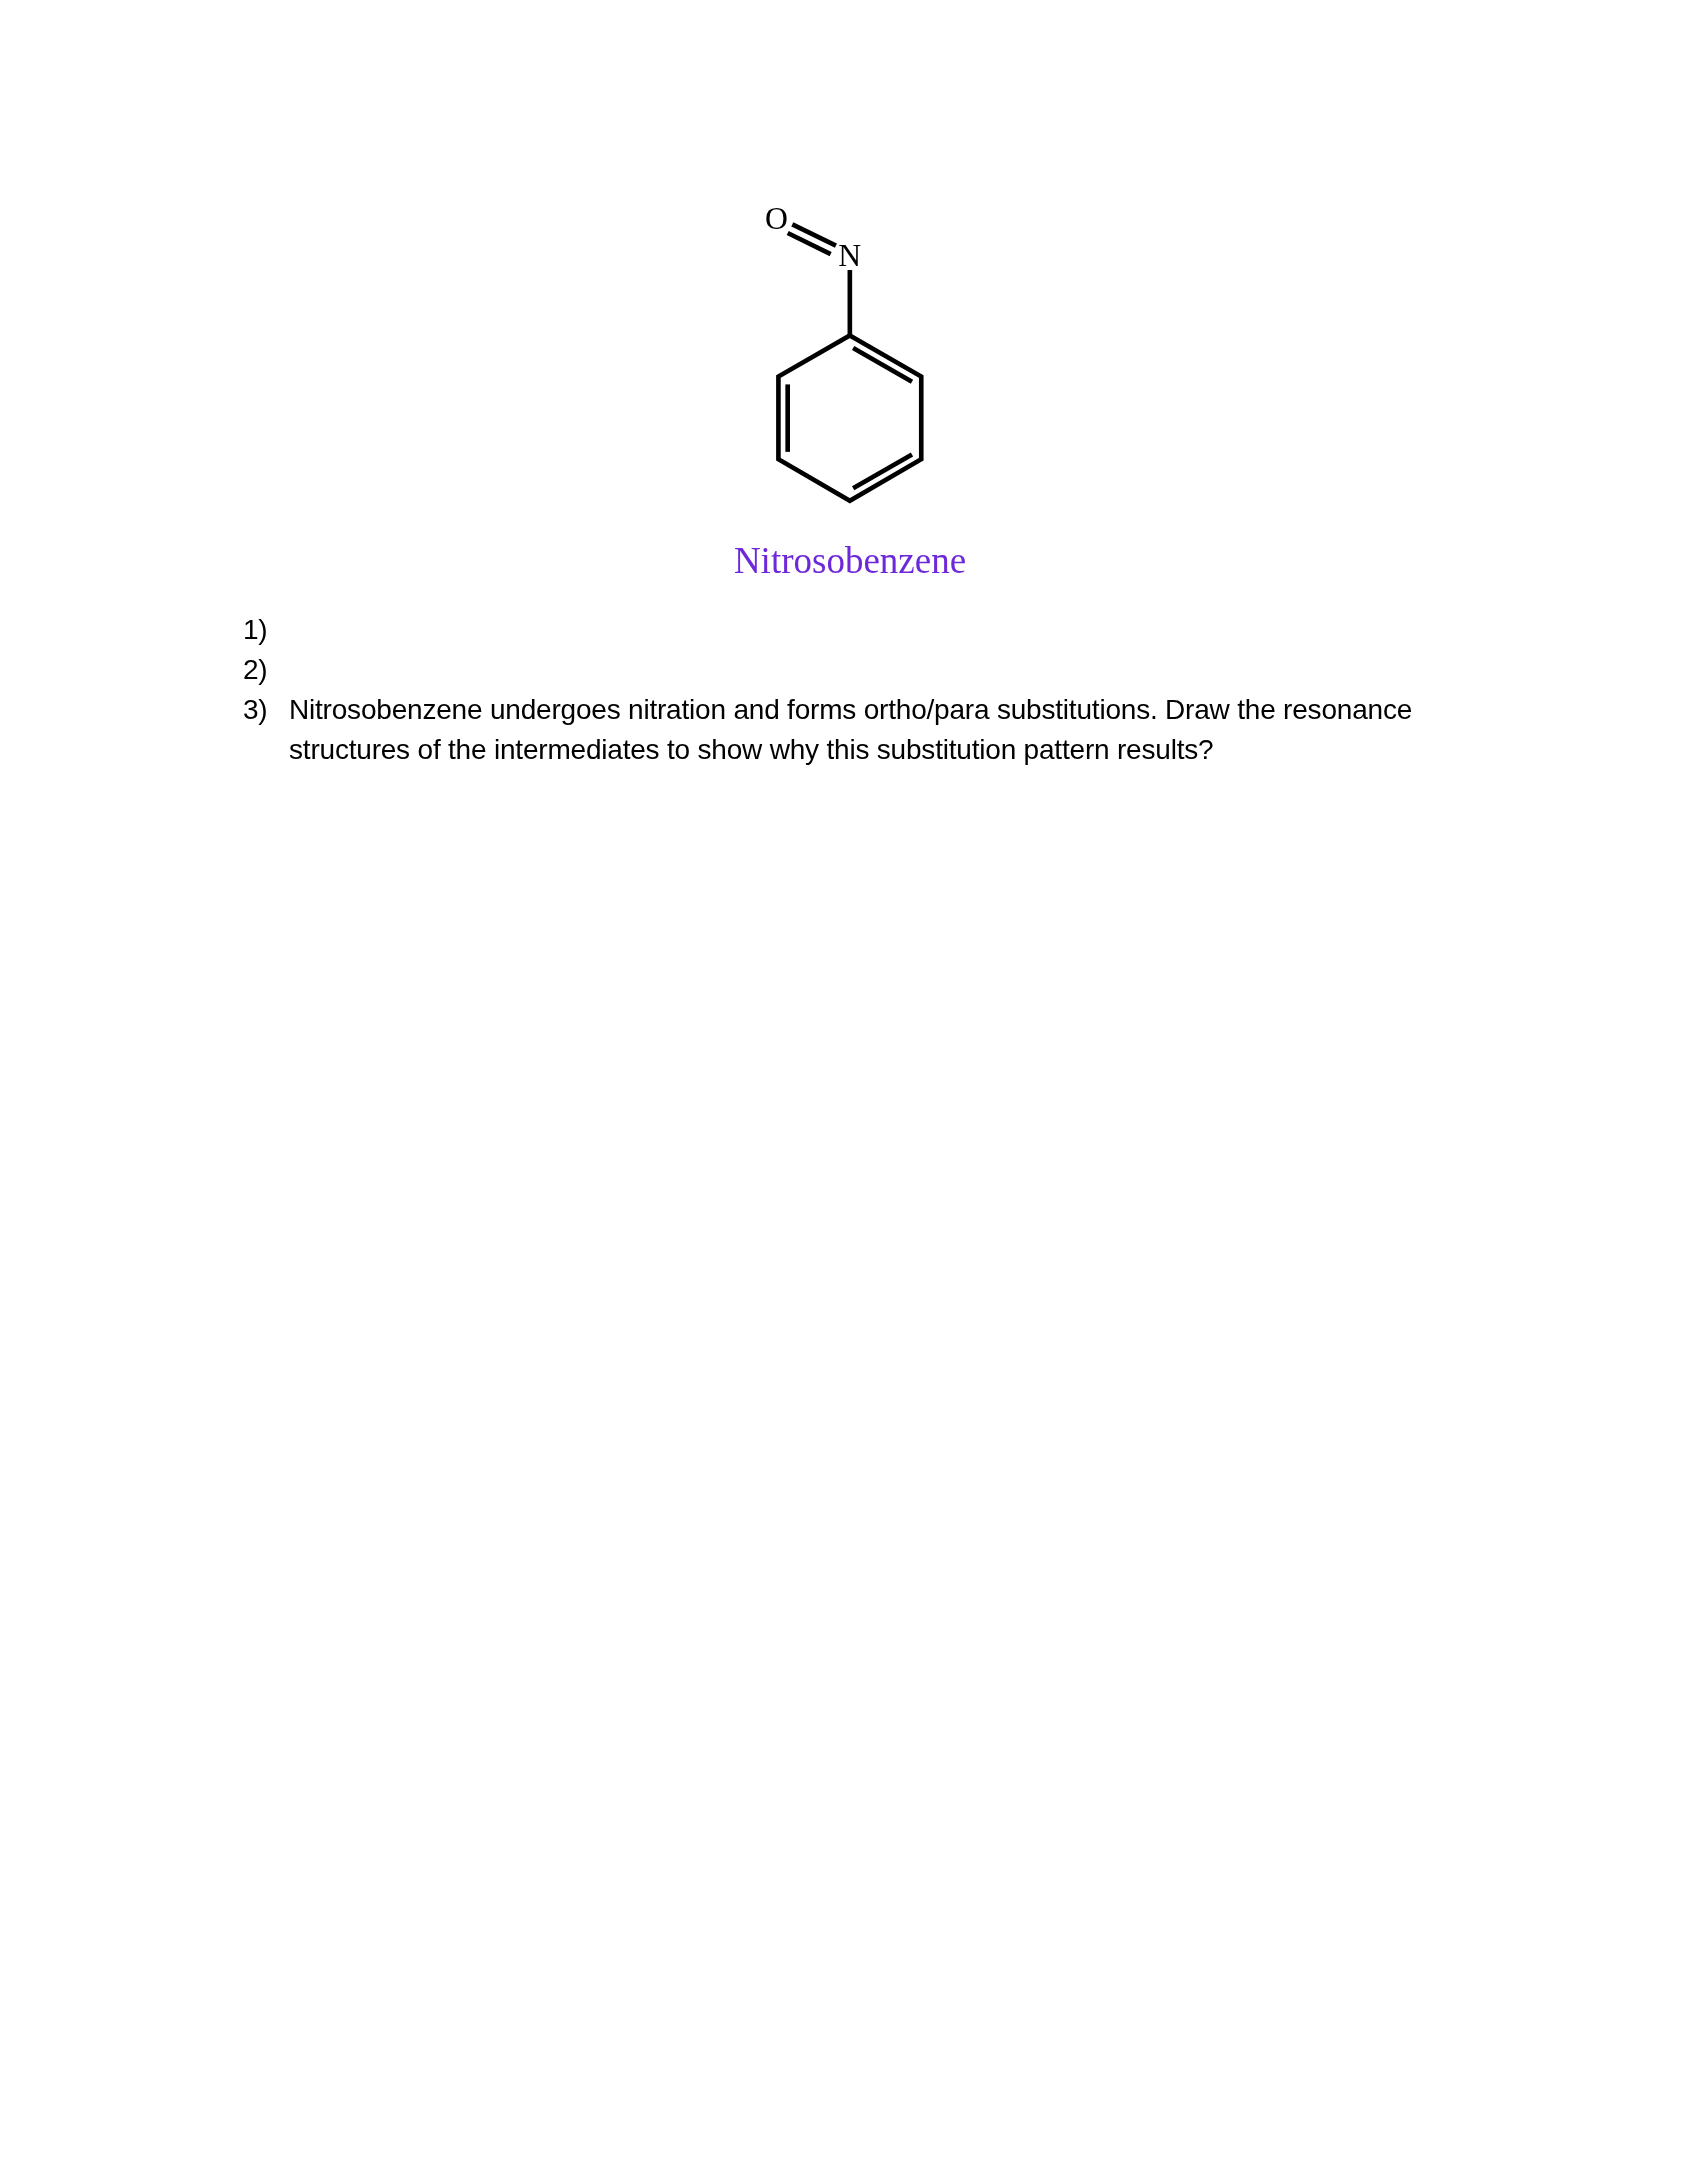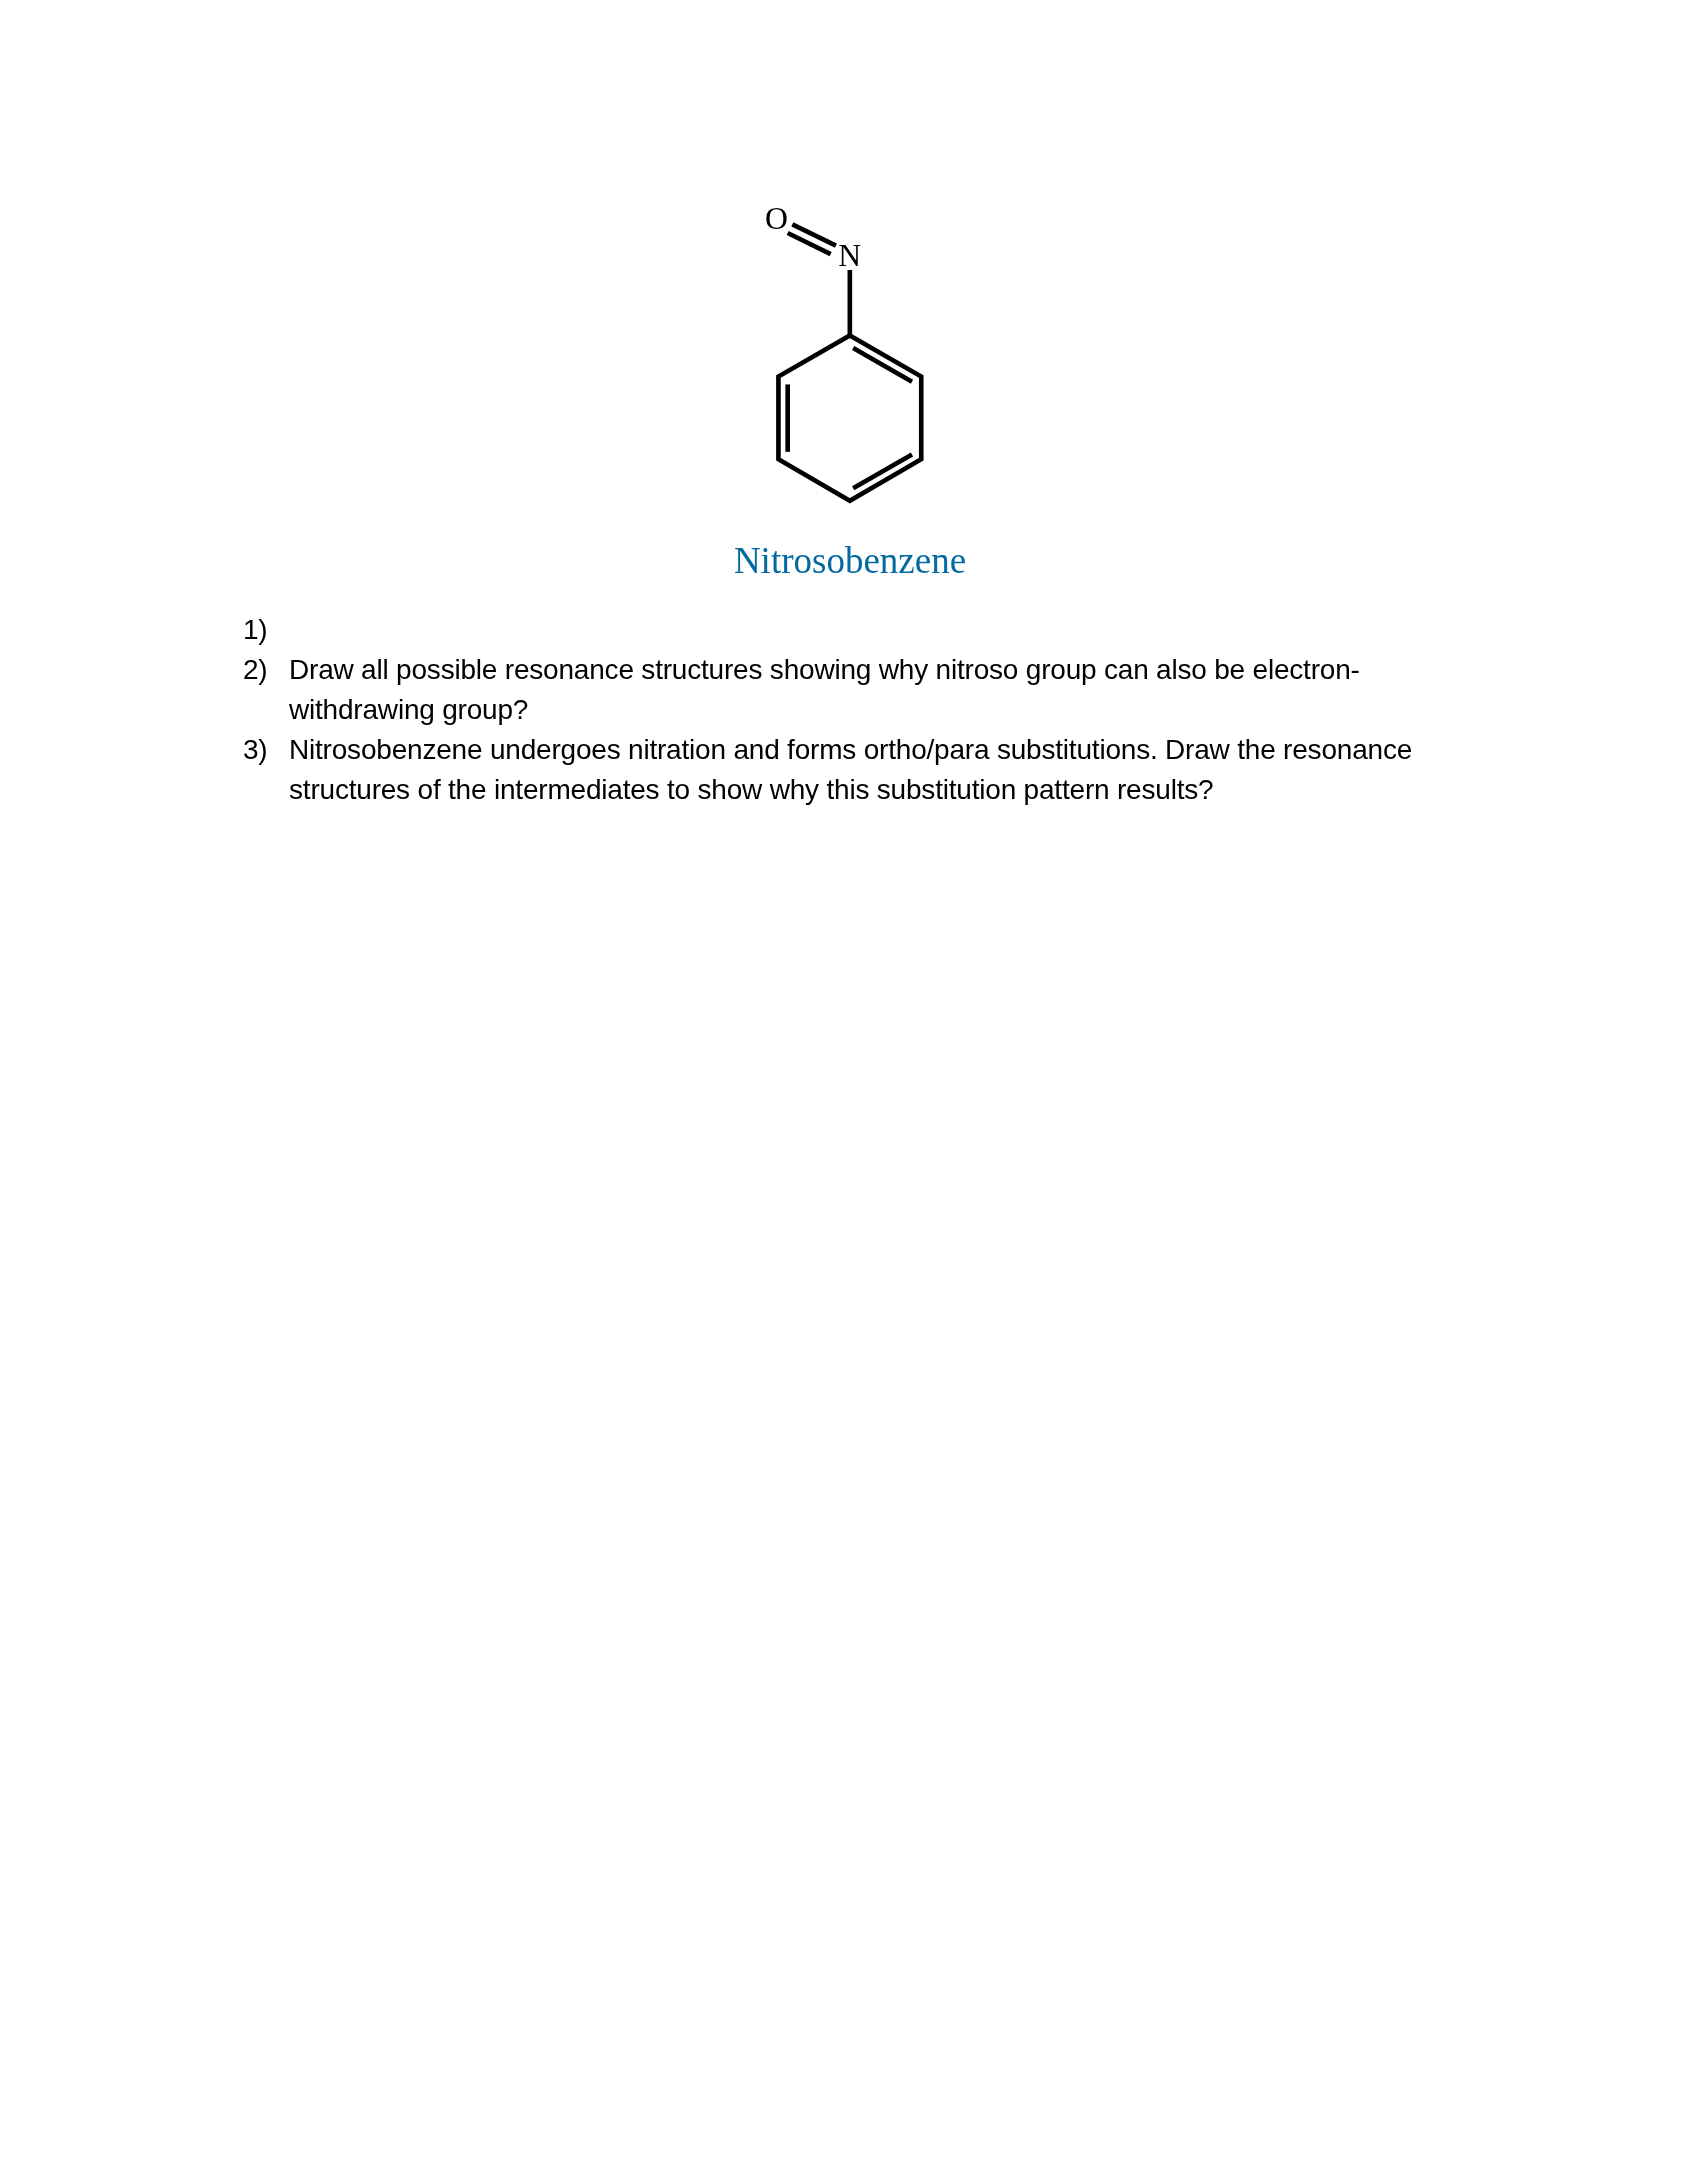--- a/index.html
+++ b/index.html
@@ -27,21 +27,21 @@
   }
   .figure-caption {
     position: absolute;
     left: 665px;
     top: 540px;
     width: 370px;
     text-align: center;
     font-family: "Liberation Serif", serif;
     font-size: 37px;
     line-height: 42px;
-    color: #0369a1;
+    color: #6d28d9;
   }
   .questions {
     position: absolute;
     left: 243px;
     top: 610px;
     font-family: "Liberation Sans", sans-serif;
     font-size: 28px;
     line-height: 40px;
     letter-spacing: -0.2px;
     color: #000000;
@@ -82,24 +82,20 @@
   <div class="questions">
 
     <div class="q-item">
       <div class="q-num">1)</div>
       <div class="q-lines">
       </div>
     </div>
 
     <div class="q-item">
       <div class="q-num">2)</div>
-      <div class="q-lines">
-        <div class="q-line">Draw all possible resonance structures showing why nitroso group can also be electron-</div>
-        <div class="q-line">withdrawing group?</div>
-      </div>
     </div>
 
     <div class="q-item">
       <div class="q-num">3)</div>
       <div class="q-lines">
         <div class="q-line">Nitrosobenzene undergoes nitration and forms ortho/para substitutions. Draw the resonance</div>
         <div class="q-line">structures of the intermediates to show why this substitution pattern results?</div>
       </div>
     </div>
 

